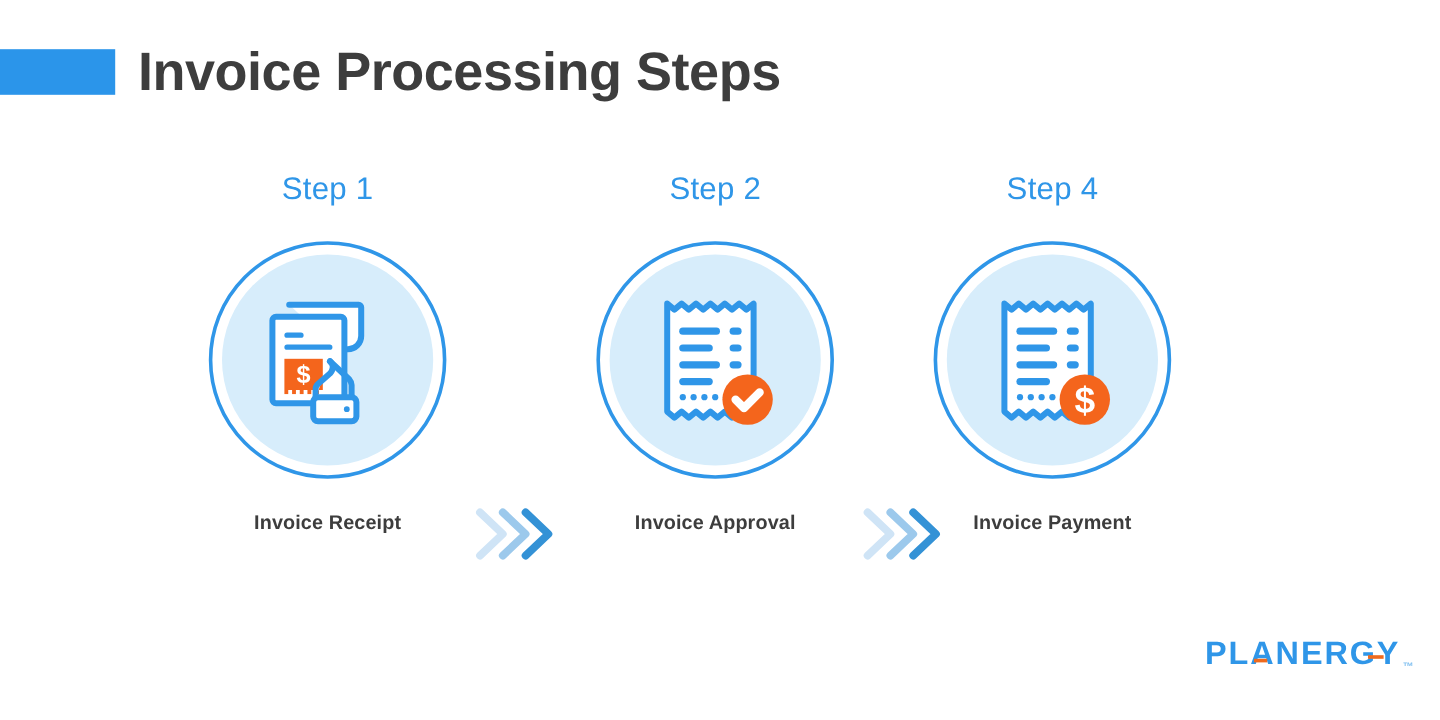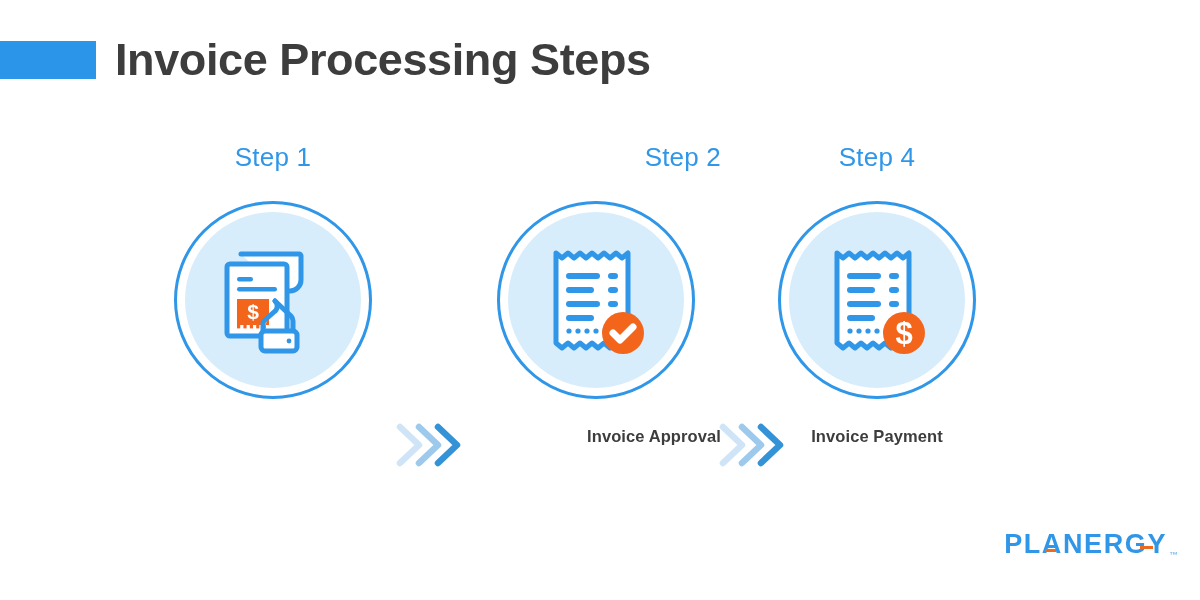--- a/index.html
+++ b/index.html
@@ -51,21 +51,21 @@
     height: 320px;
   }
 
   .step {
     position: absolute;
     top: 0;
     width: 250px;
     text-align: center;
   }
   .step-1 { left: 148px; }
-  .step-2 { left: 471px; text-align: right; }
+  .step-2 { left: 471px; }
   .step-3 { left: 752px; }
 
   .step-label {
     font-size: 26px;
     font-weight: normal;
     color: #2f96e8;
     letter-spacing: 0.2px;
     height: 34px;
     line-height: 34px;
   }
@@ -201,20 +201,21 @@
           </g>
 
           <path d="M62 62 l16 15 a8 8 0 0 1 2 5 v10" fill="none" stroke="#2f96e8" stroke-width="5" stroke-linecap="round" stroke-linejoin="round"></path>
           <path d="M62 62 a7 7 0 0 1 -1 11 l-9 8 a6 6 0 0 0 -2 5 v6" fill="#ffffff" stroke="#2f96e8" stroke-width="5" stroke-linecap="round" stroke-linejoin="round"></path>
 
           <rect x="48" y="92" width="36" height="20" rx="4" fill="#ffffff" stroke="#2f96e8" stroke-width="5"></rect>
           <circle cx="76" cy="102" r="2.4" fill="#2f96e8"></circle>
         </svg>
       </div>
     </div>
+    <div class="step-caption">Invoice Receipt</div>
   </div>
 
   <div class="step step-2">
     <div class="step-label">Step 2</div>
     <div class="circle-wrap">
       <div class="circle-ring"></div>
       <div class="circle-inner"></div>
       <div class="icon-holder">
         <svg width="112" height="122" viewBox="0 0 112 122">
 

